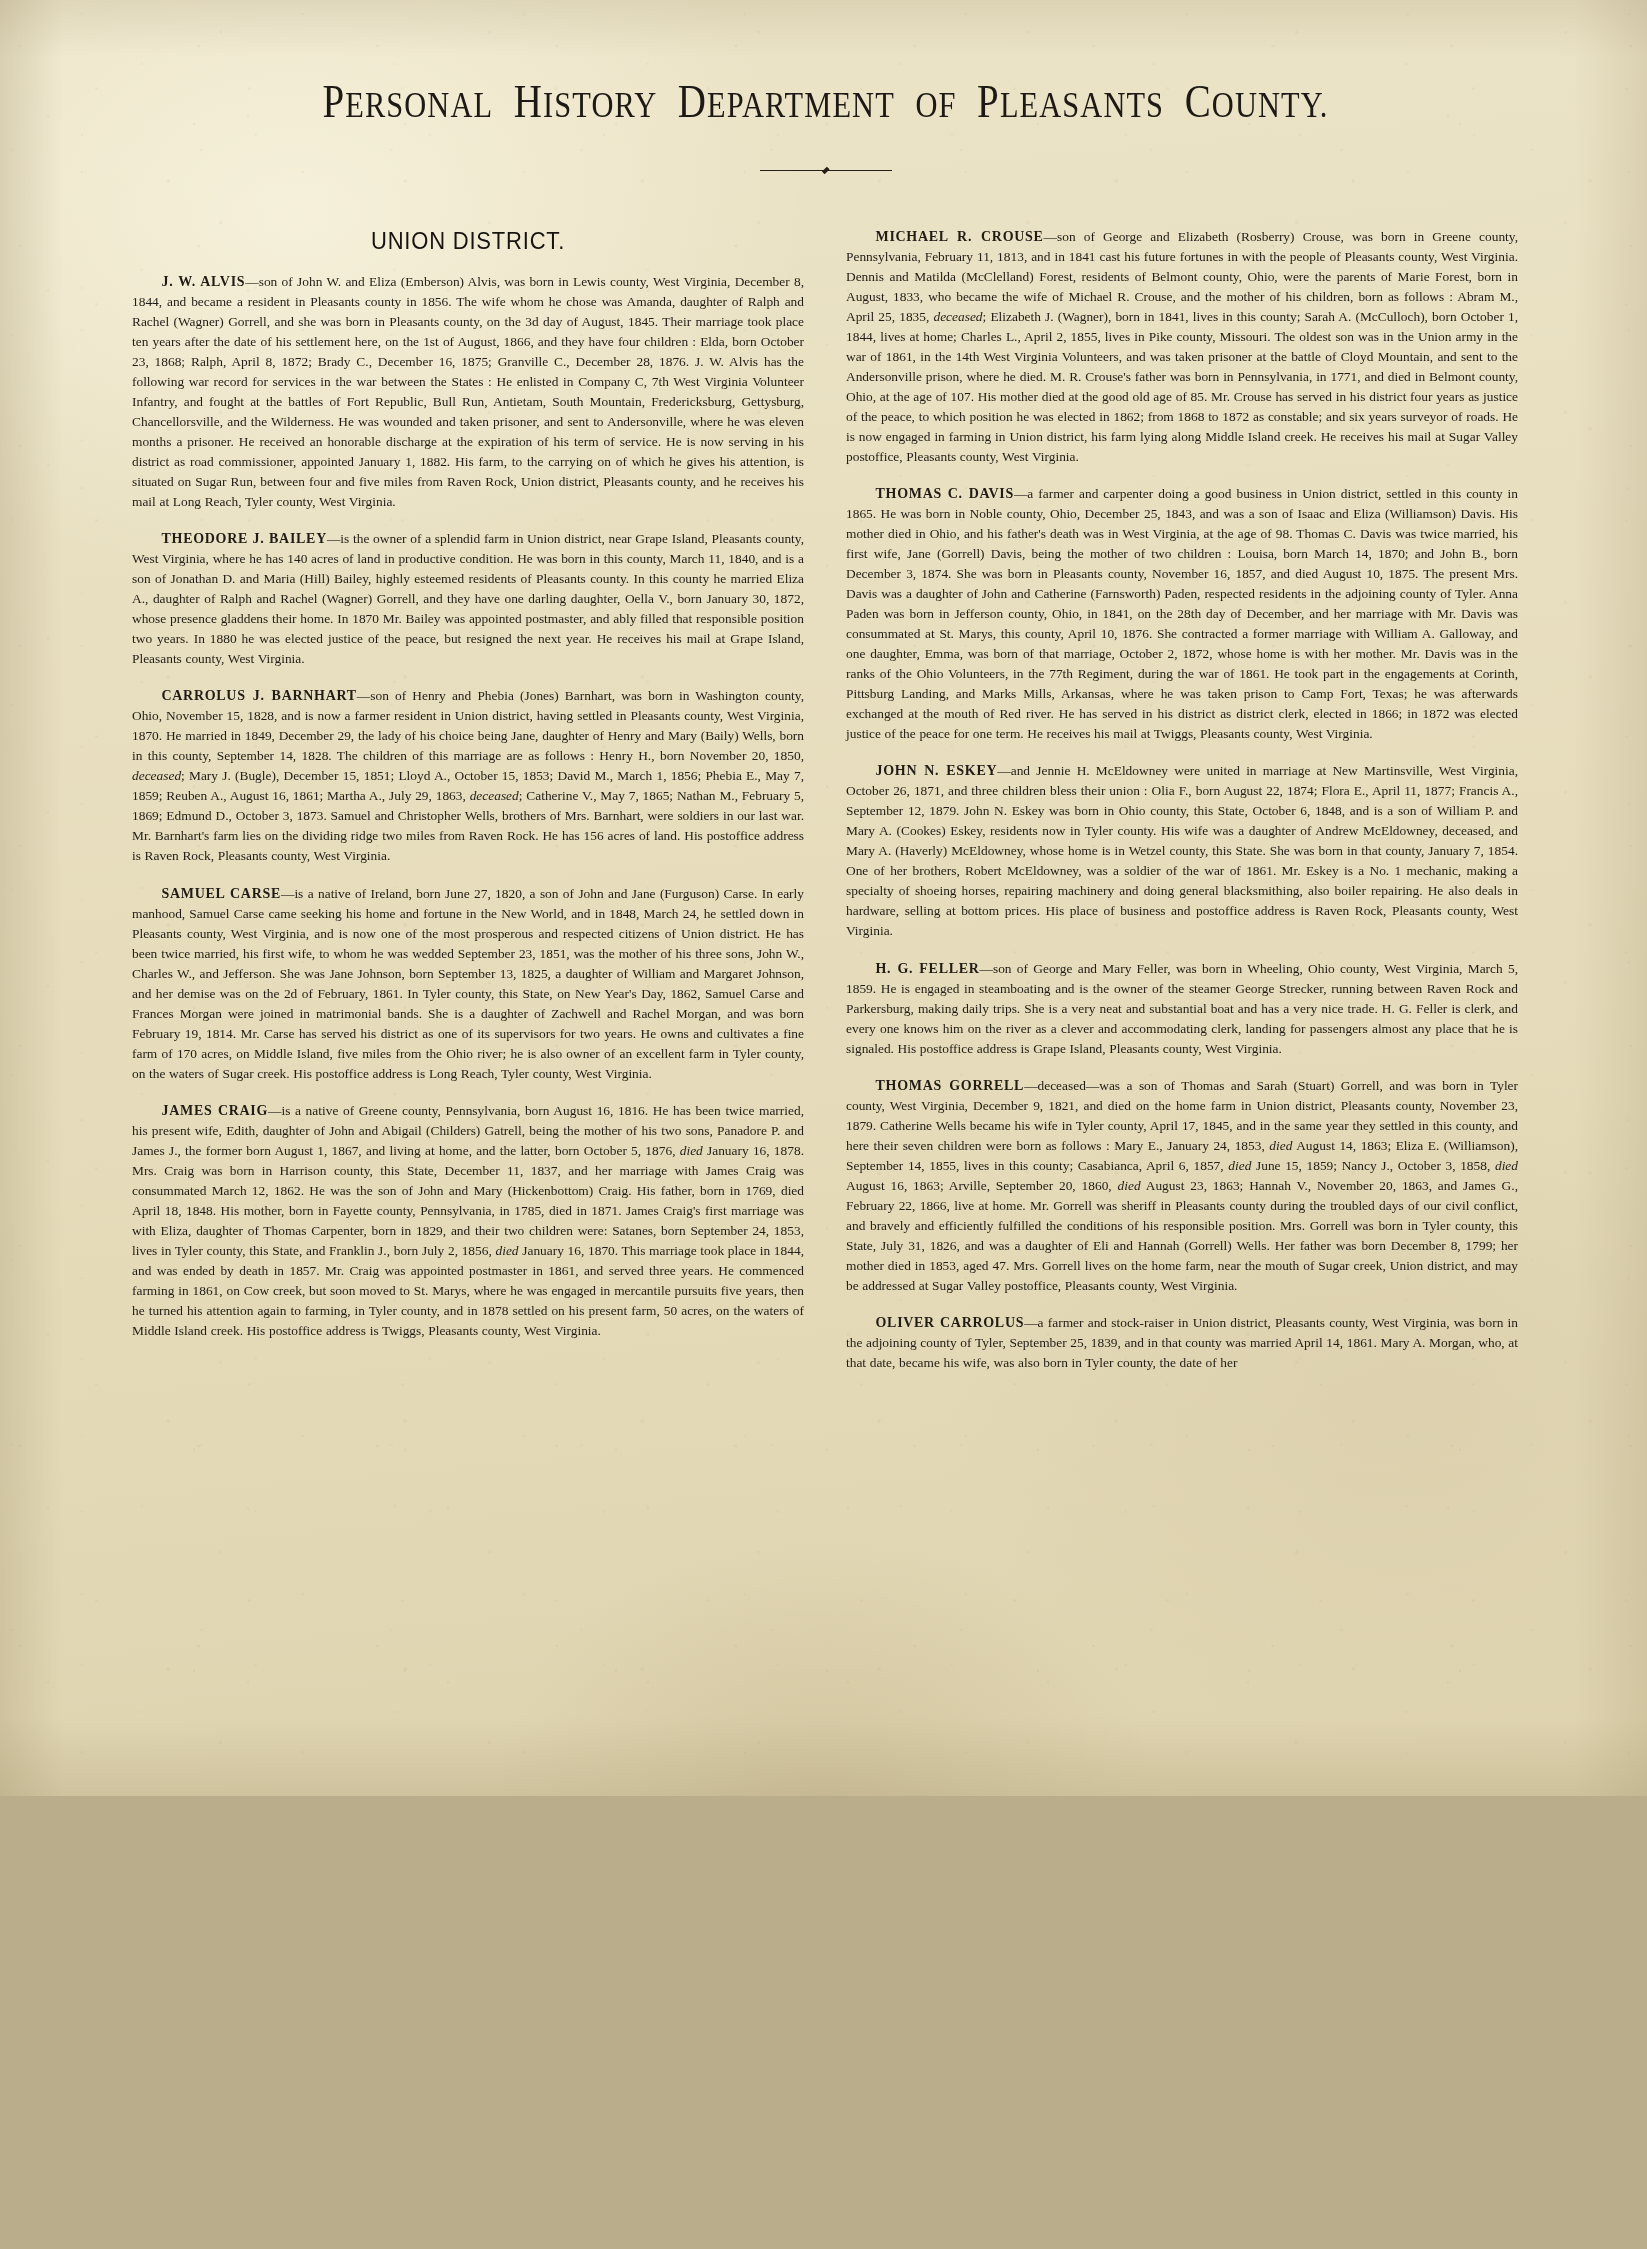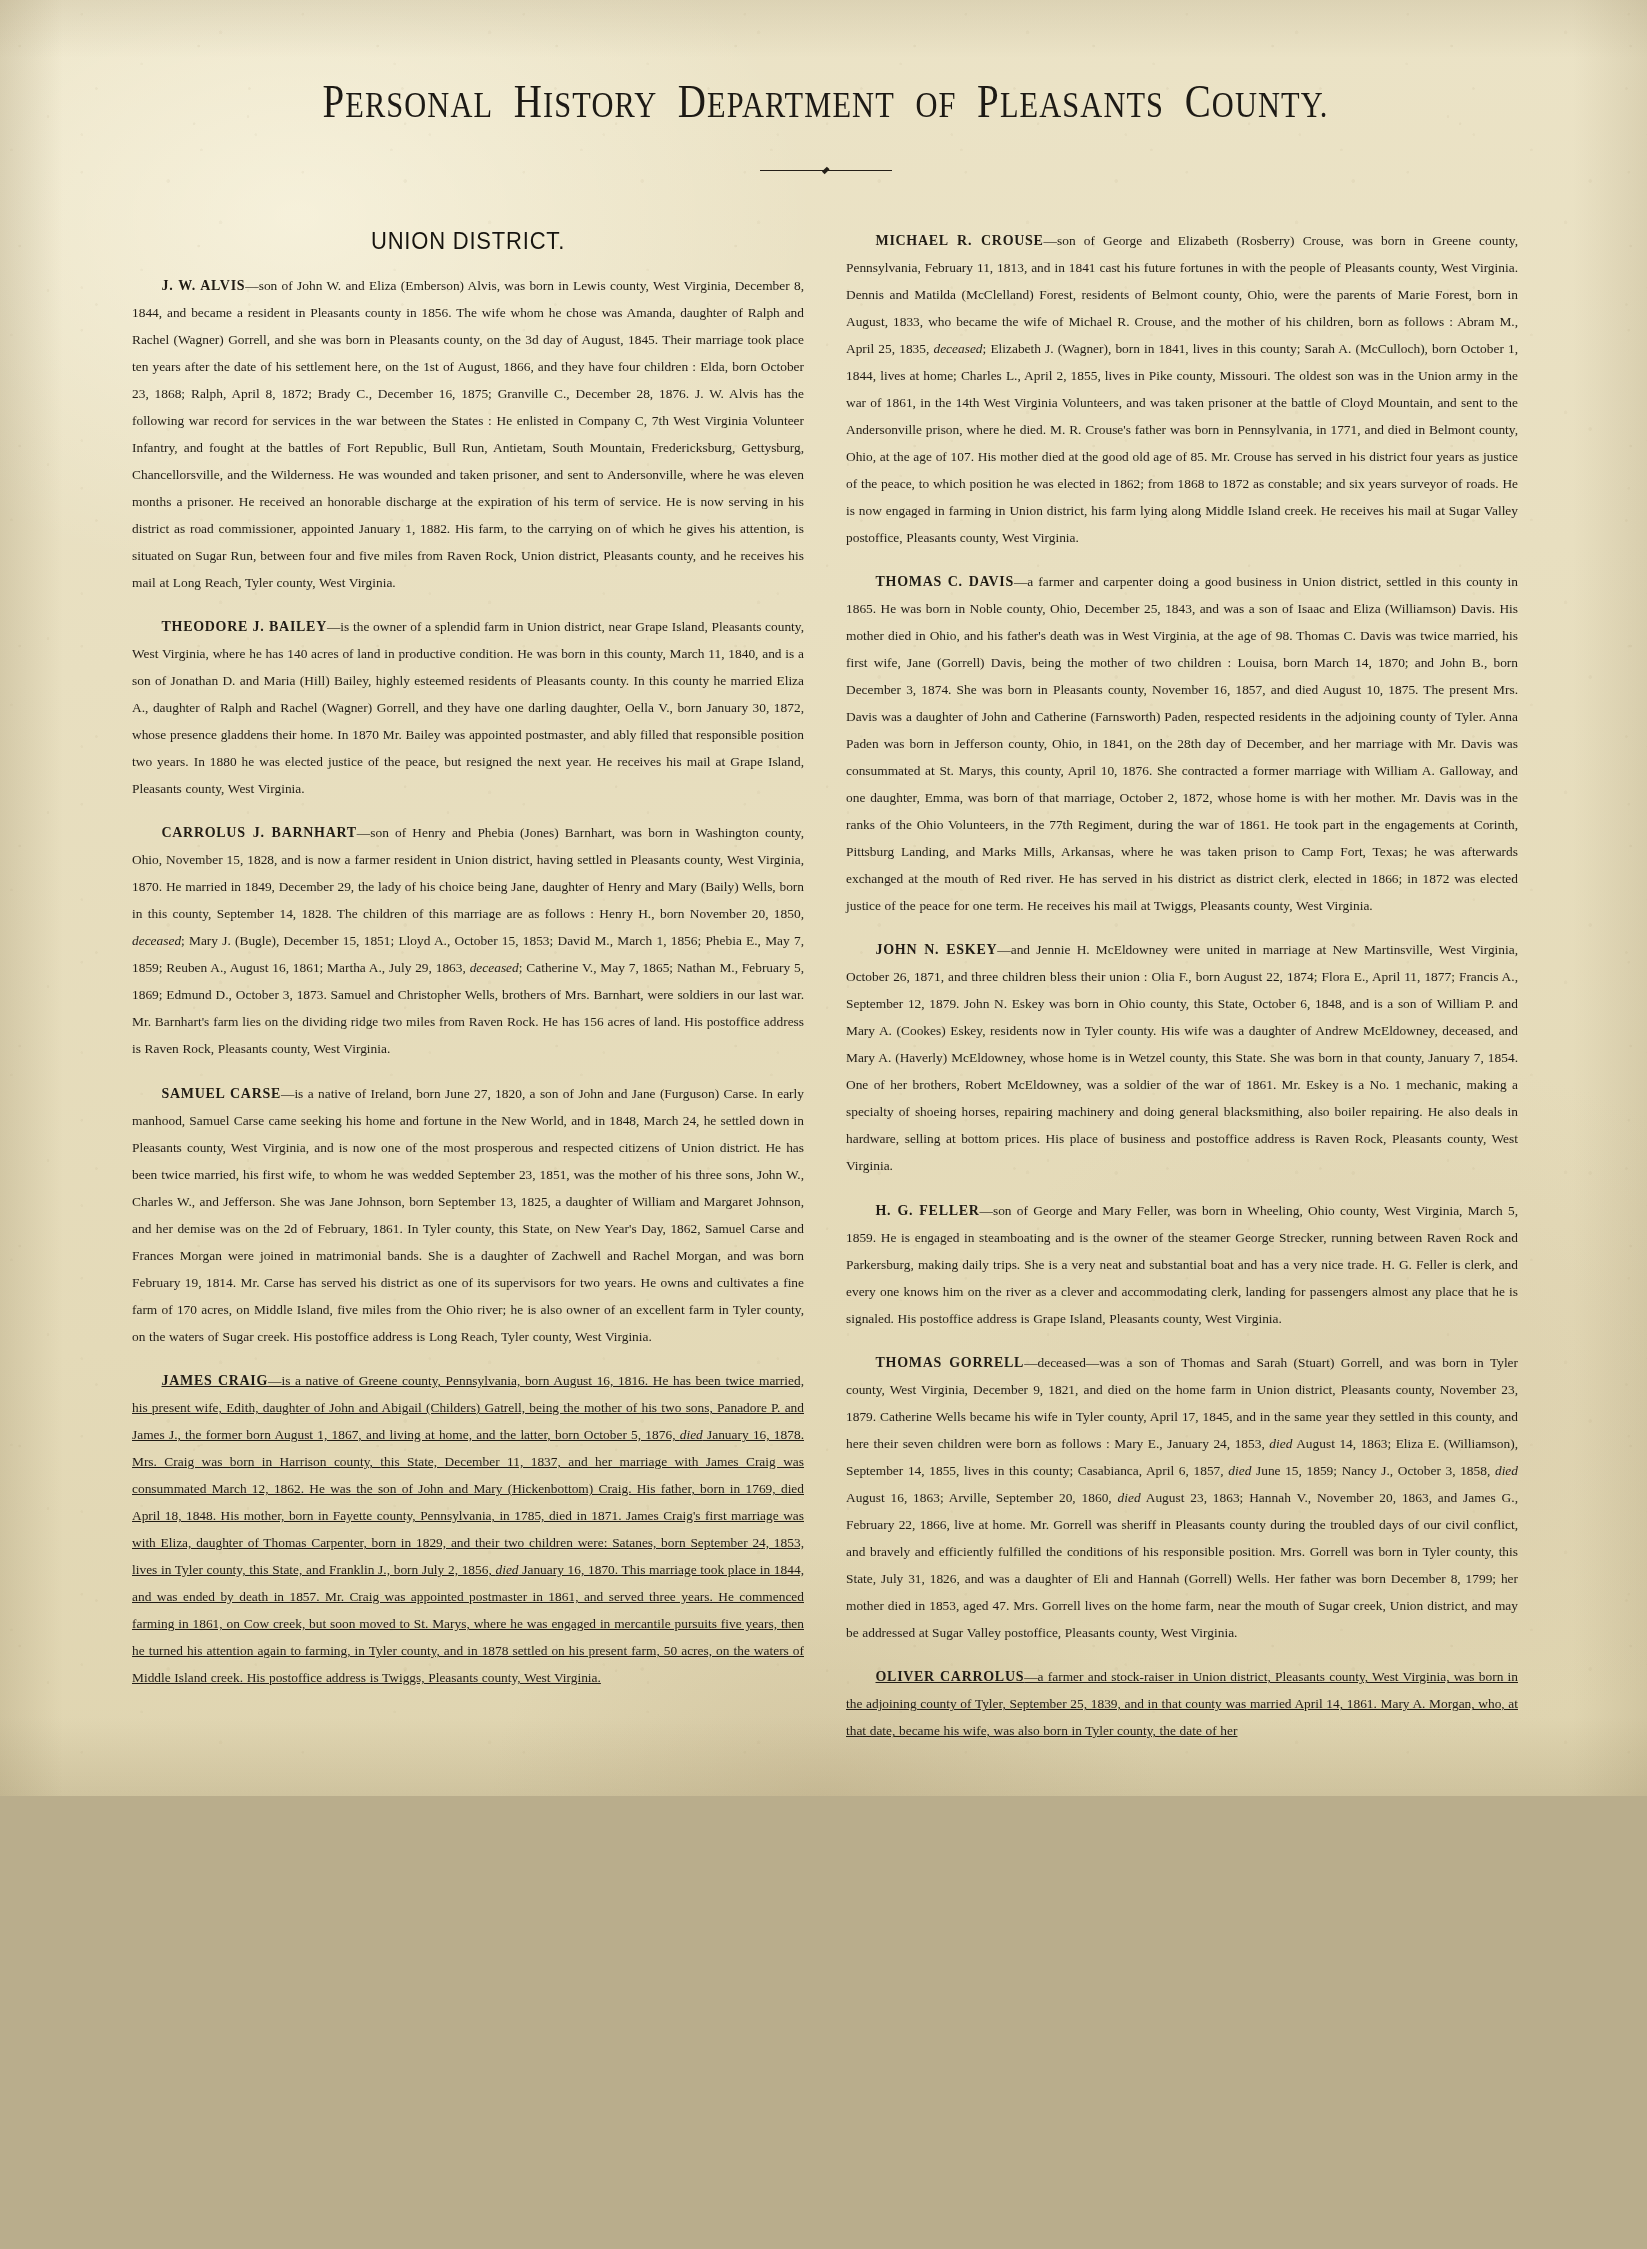--- a/index.html
+++ b/index.html
@@ -123,31 +123,31 @@
     color: #17140f;
     margin: 0 0 19px 0;
     transform: scaleY(1.12);
     transform-origin: center top;
     font-weight: 400;
   }
 
   .entry {
     font-family: "Liberation Serif", "DejaVu Serif", serif;
     font-size: 13.4px;
-    line-height: 27px;
+    line-height: 20px;
     color: #211c15;
     text-align: justify;
     text-justify: inter-word;
     text-indent: 29.5px;
     margin: 0 0 17.4px 0;
     hyphens: auto;
     -webkit-hyphens: auto;
     word-spacing: 0.3px;
   }
-  .entry:last-child { margin-bottom: 0; text-decoration: underline; }
+  .entry:last-child { margin-bottom: 0; }
 
   .entry .nm {
     font-weight: bold;
     letter-spacing: 0.7px;
     font-size: 14px;
   }
   .entry em {
     font-style: italic;
   }
 </style>

